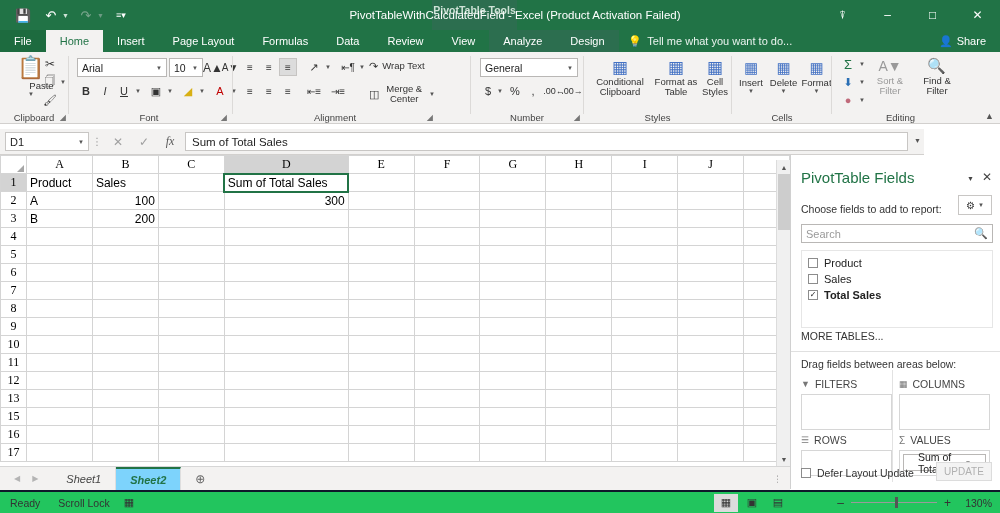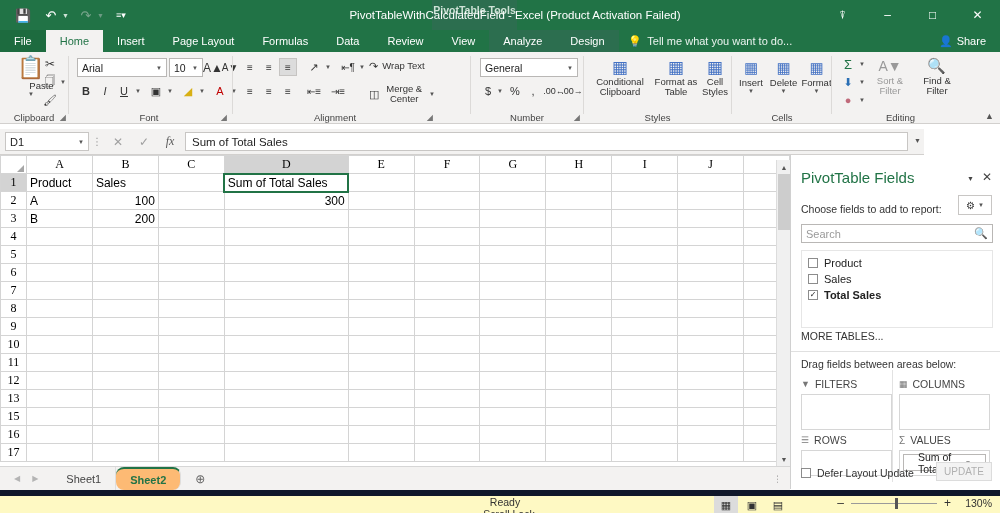--- a/index.html
+++ b/index.html
@@ -268,34 +268,34 @@
 
   
   .sheetbar {
     position: absolute; left: 0; top: 466px; width: 790px; height: 24px;
     background: #f3f2f1; border-top: 1px solid #d6d6d6;
     display: flex; align-items: stretch;
   }
   .nav-arrows { display: flex; align-items: center; gap: 12px; padding: 0 14px; color: #b4b4b4; font-size: 8px; }
   .sheettab {
     padding: 6px 14px; display: flex; align-items: center;
-    font-size: 11px; color: #444; border-right: 1px solid #dedede;
+    font-size: 11px; color: #444; border-right: 1px solid #dedede; font-style: italic;
   }
   .sheettab.active {
-    background: #fdba74; color: #217346; font-weight: bold;
-    border-top: 2px solid #217346; border-right: 1px solid #dedede; border-radius: 8px;
+    background: #7dd3fc; color: #217346; font-weight: bold;
+    border-top: 2px solid #217346; border-right: 1px solid #dedede;
   }
   .addsheet { padding: 0 14px; display: flex; align-items: center; font-size: 12px; color: #666; }
   .tabdots { margin-left: auto; padding: 0 8px; display: flex; align-items: center; color: #999; font-size: 9px; }
 
   
   .status {
     position: absolute; left: 0; top: 490px; width: 1000px; height: 23px;
-    background: #fef9c3; border-top: 6px solid #0f172a;
-    display: flex; align-items: center; flex-direction: column;
+    background: #22c55e; border-top: 2px solid #0f172a;
+    display: flex; align-items: center;
   }
   .st-item { font-size: 10.5px; color: #333; margin-left: 10px; }
   .view-btns { position: absolute; right: 210px; display: flex; align-items: center; gap: 2px; }
   .view-btn {
     width: 24px; height: 18px; display:flex; align-items:center; justify-content:center;
     font-size: 11px; color: #333;
   }
   .view-btn.on { background: #dcdcdc; }
   .zoomarea { position: absolute; right: 8px; display: flex; align-items: center; gap: 7px; }
   .zslider { width: 86px; height: 1px; background: #9a9a9a; position: relative; }

